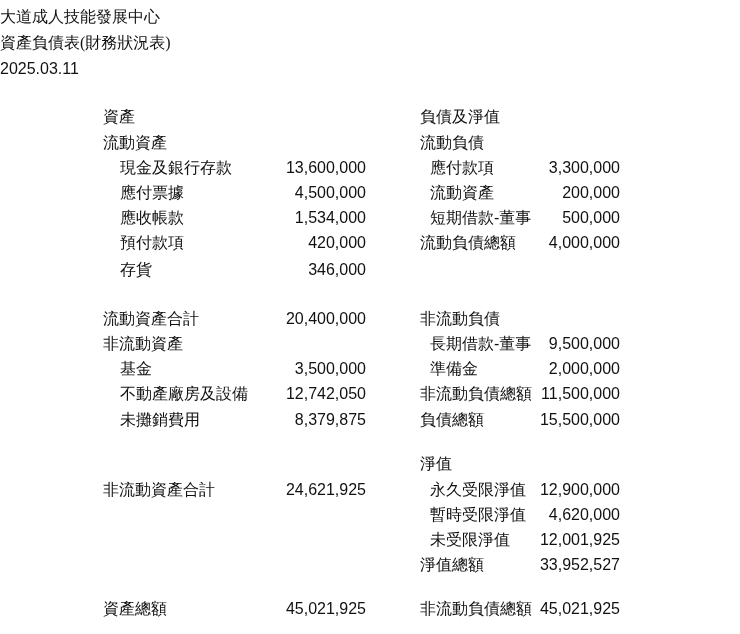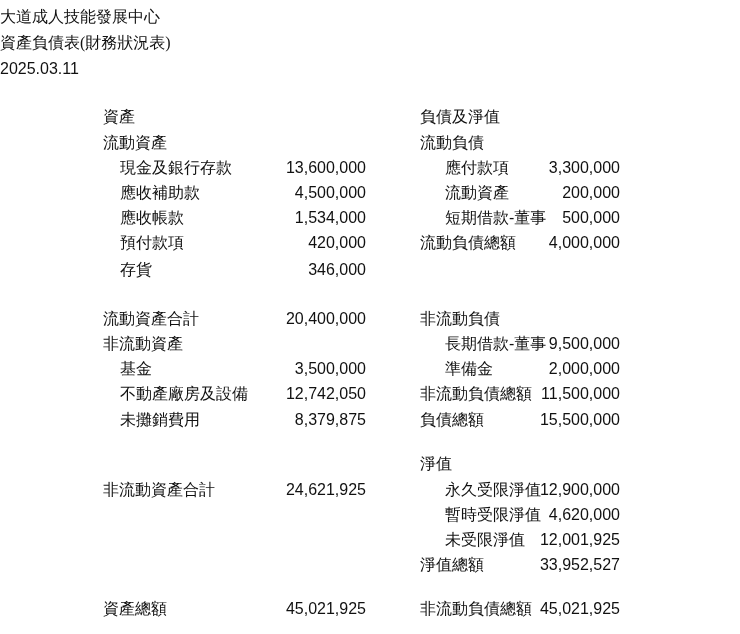--- a/index.html
+++ b/index.html
@@ -10,36 +10,36 @@
   }
   .header { position: absolute; left: 0; width: 740px; text-align: left; line-height: 20px; }
   .h1 { top: 7px; }
   .h2 { top: 33px; font-family: Liberation Serif, serif; }
   .h3 { top: 59px; }
   .cell { position: absolute; line-height: 20px; white-space: nowrap; }
   .lbl-l { left: 103px; }
   .lbl-l.ind { left: 120px; }
   .val-l { right: 374px; text-align: center; }
   .lbl-r { left: 388px; margin-left: 32px; }
-  .lbl-r.ind { left: 413px; text-align: right; }
+  .lbl-r.ind { left: 398px; text-align: right; }
   .val-r { right: 120px; text-align: center; }
 </style>
 </head>
 <body>
 
 <div class="header h1">大道成人技能發展中心</div>
 <div class="header h2">資產負債表(財務狀況表)</div>
 <div class="header h3">2025.03.11</div>
 
 <div class="cell lbl-l" style="top:107px">資產</div>
 <div class="cell lbl-l" style="top:133px">流動資產</div>
 
 <div class="cell lbl-l ind" style="top:158px">現金及銀行存款</div>
 <div class="cell val-l" style="top:158px">13,600,000</div>
-<div class="cell lbl-l ind" style="top:183px">應收補助款</div>
+<div class="cell lbl-l ind" style="top:183px">應付票據</div>
 <div class="cell val-l" style="top:183px">4,500,000</div>
 <div class="cell lbl-l ind" style="top:208px">應收帳款</div>
 <div class="cell val-l" style="top:208px">1,534,000</div>
 <div class="cell lbl-l ind" style="top:233px">預付款項</div>
 <div class="cell val-l" style="top:233px">420,000</div>
 <div class="cell lbl-l ind" style="top:260px">存貨</div>
 <div class="cell val-l" style="top:260px">346,000</div>
 
 <div class="cell lbl-l" style="top:309px">流動資產合計</div>
 <div class="cell val-l" style="top:309px">20,400,000</div>

